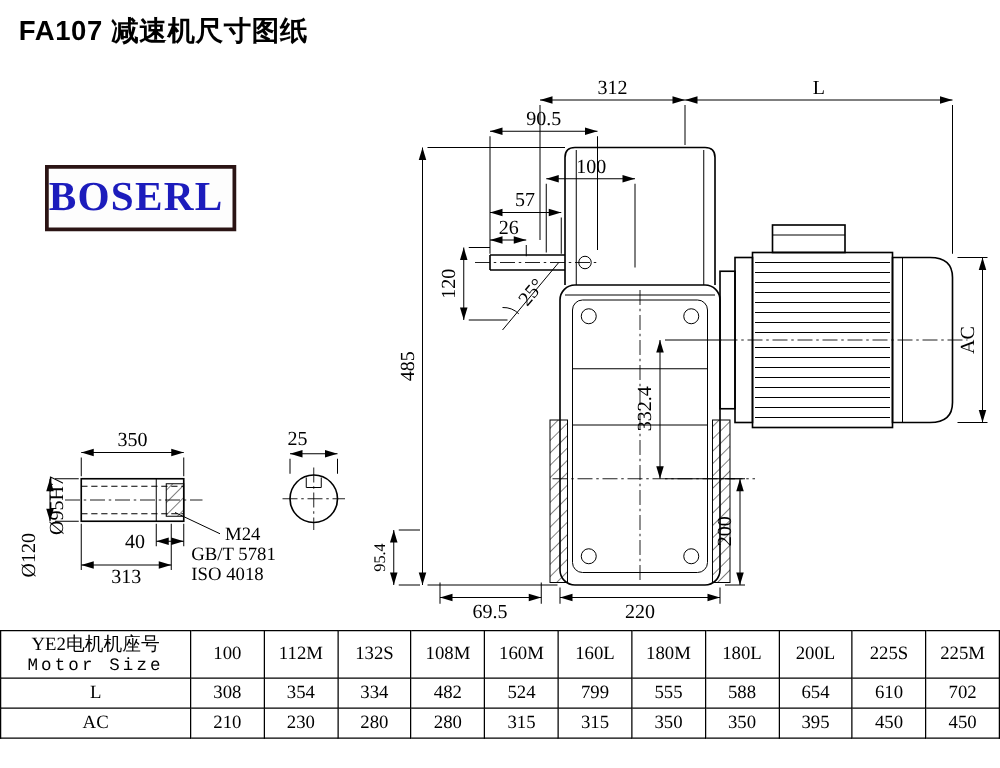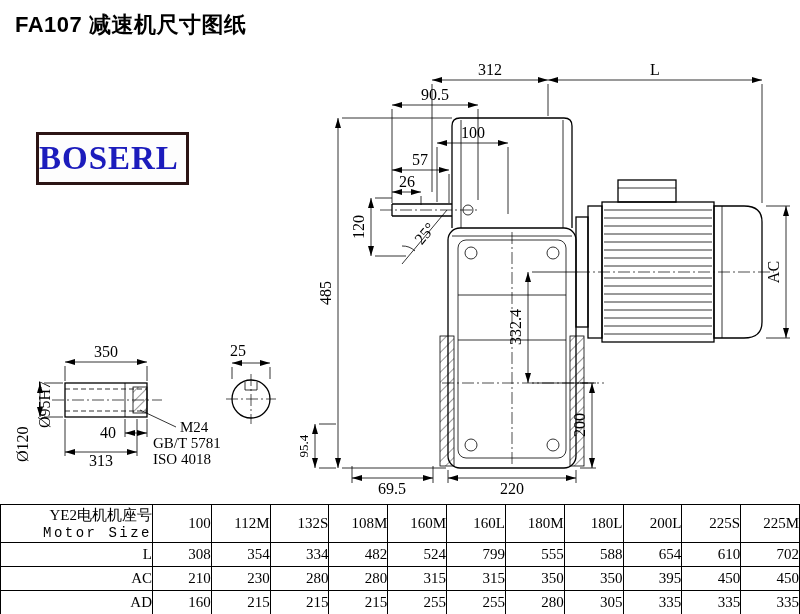--- a/index.html
+++ b/index.html
@@ -7,21 +7,21 @@
     font-family:"Liberation Serif",serif;color:#000}
   #page-title{position:absolute;left:15px;top:10px;font-family:"Liberation Sans",sans-serif;
     font-weight:bold;font-size:22px;letter-spacing:.5px;white-space:nowrap}
   #logo-box{position:absolute;left:36px;top:132px;width:153px;height:53px;border:3px solid #2b1414;
     background:#fdfdfd;display:flex;align-items:center;justify-content:flex-start}
   #logo-text{color:#1c1cbc;font-size:33px;font-weight:bold;font-family:"Liberation Serif",serif;letter-spacing:1px}
   #drawing{position:absolute;left:0;top:0}
   #spec-table-wrap{position:absolute;left:0;top:504px;width:800px;height:110px;overflow:hidden}
   table{border-collapse:collapse;width:800px;table-layout:fixed;font-size:15px}
   col.c0{width:152px}
-  td{border:1px solid #000;text-align:right;vertical-align:middle;height:24px;padding:0;overflow:hidden;white-space:nowrap}
+  td{border:1px solid #000;text-align:center;vertical-align:middle;height:24px;padding:0;overflow:hidden;white-space:nowrap}
   tr.hdr td{height:38px}
   .hdr-en{letter-spacing:2.5px;font-family:Liberation Mono, monospace;font-size:14px}
   svg .outline{stroke:#000;stroke-width:1.3;fill:none}
   svg .thin{stroke:#000;stroke-width:.8;fill:none}
   svg .dim{stroke:#000;stroke-width:.8;fill:none}
   svg .cl{stroke:#000;stroke-width:.7;fill:none;stroke-dasharray:12 3 2 3}
   svg .dash{stroke:#000;stroke-width:.8;fill:none;stroke-dasharray:5 3}
   svg text{font-family:"Liberation Serif",serif;font-size:16px;fill:#000}
   svg text.s15{font-size:15px}
   svg text.s13{font-size:13px}
@@ -213,29 +213,15 @@
       <td>280</td>
       <td>280</td>
       <td>315</td>
       <td>315</td>
       <td>350</td>
       <td>350</td>
       <td>395</td>
       <td>450</td>
       <td>450</td>
     </tr>
-    <tr>
-      <td>AD</td>
-      <td>160</td>
-      <td>215</td>
-      <td>215</td>
-      <td>215</td>
-      <td>255</td>
-      <td>255</td>
-      <td>280</td>
-      <td>305</td>
-      <td>335</td>
-      <td>335</td>
-      <td>335</td>
-    </tr>
   </tbody>
     </table>
 </div>
 
 </body></html>

